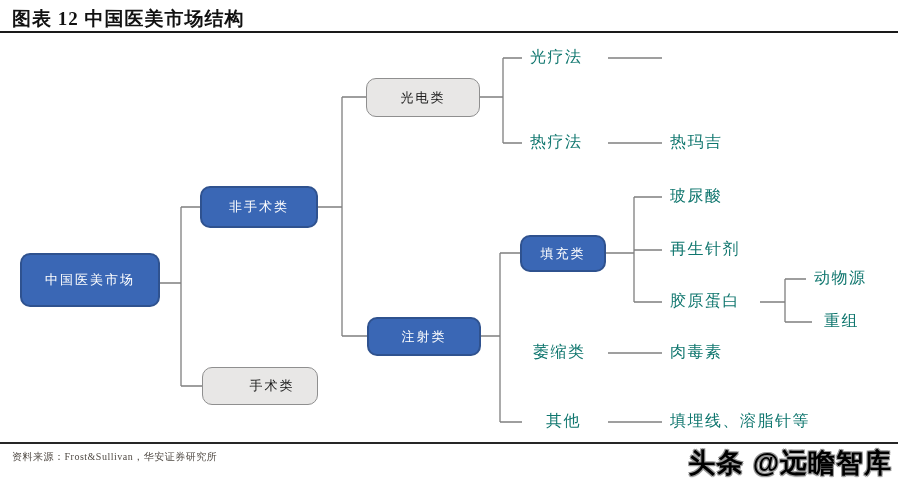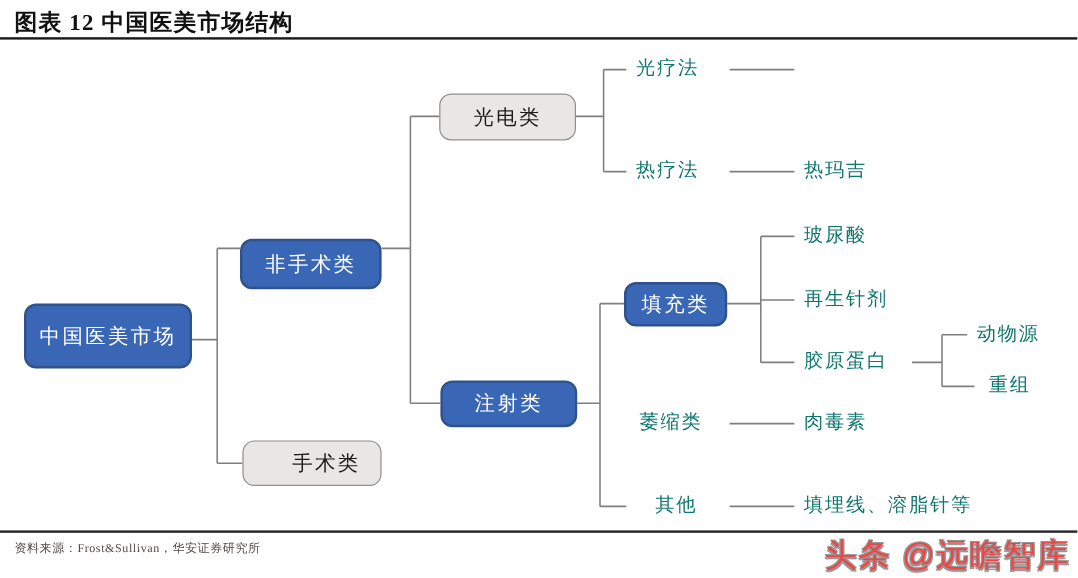--- a/index.html
+++ b/index.html
@@ -20,21 +20,21 @@
     position: absolute; left: 0; top: 31px;
     width: 898px; height: 2px; background: #1a1a1a;
   }
   .connector-layer {
     position: absolute; left: 0; top: 0;
     width: 898px; height: 482px;
   }
   .node {
     position: absolute;
     display: flex; align-items: center; justify-content: center;
-    font-size: 17px; letter-spacing: 2px;
+    font-size: 13px; letter-spacing: 2px;
     border-radius: 10px;
     font-family: "Liberation Serif", serif;
   }
   .node.blue {
     background: #3a67b5;
     border: 2px solid #2f528f;
     color: #ffffff;
   }
   .node.gray {
     background: #e8e7e6;
@@ -53,22 +53,22 @@
     position: absolute; left: 0; top: 442px;
     width: 898px; height: 2px; background: #262626;
   }
   .footer-source {
     position: absolute; left: 12px; top: 450px;
     font-size: 10px; color: #514b45; letter-spacing: 0.5px;
     font-family: "Liberation Serif", serif;
   }
   .watermark {
     position: absolute; right: 6px; top: 445px;
-    font-size: 27px; font-weight: normal; letter-spacing: 1px;
-    color: #ef4444;
+    font-size: 27px; font-weight: bold; letter-spacing: 1px;
+    color: #000000;
     text-shadow: -1px -1px 0 #979797, 1px -1px 0 #979797,
                  -1px 1px 0 #979797, 1px 1px 0 #979797,
                  0 2px 1px rgba(0,0,0,0.12);
     font-family: "Liberation Sans", sans-serif;
   }
 </style>
 </head>
 <body>
 
 <div class="page">
@@ -96,21 +96,21 @@
       <path d="M608 422 H662"></path>
 
       <path d="M606 253 H634 M634 197 V302 M634 197 H662 M634 250 H662 M634 302 H662"></path>
 
       <path d="M760 302 H785 M785 279 V322 M785 279 H806 M785 322 H812"></path>
     </g>
   </svg>
 
   <div class="node blue" style="left:20px; top:253px; width:140px; height:54px;">中国医美市场</div>
 
-  <div class="node blue" style="left:200px; top:186px; width:118px; height:42px;margin-top:13px;">非手术类</div>
+  <div class="node blue" style="left:200px; top:186px; width:118px; height:42px;">非手术类</div>
   <div class="node gray" style="left:202px; top:367px; width:116px; height:38px;padding-left:24px;">手术类</div>
 
   <div class="node gray" style="left:366px; top:78px; width:114px; height:39px;">光电类</div>
   <div class="node blue" style="left:367px; top:317px; width:114px; height:39px;">注射类</div>
 
   <div class="leaf" style="left:530px; top:46px;">光疗法</div>
   <div class="leaf" style="left:530px; top:131px;">热疗法</div>
   <div class="leaf" style="left:670px; top:131px;">热玛吉</div>
 
   <div class="node blue" style="left:520px; top:235px; width:86px; height:37px;">填充类</div>

